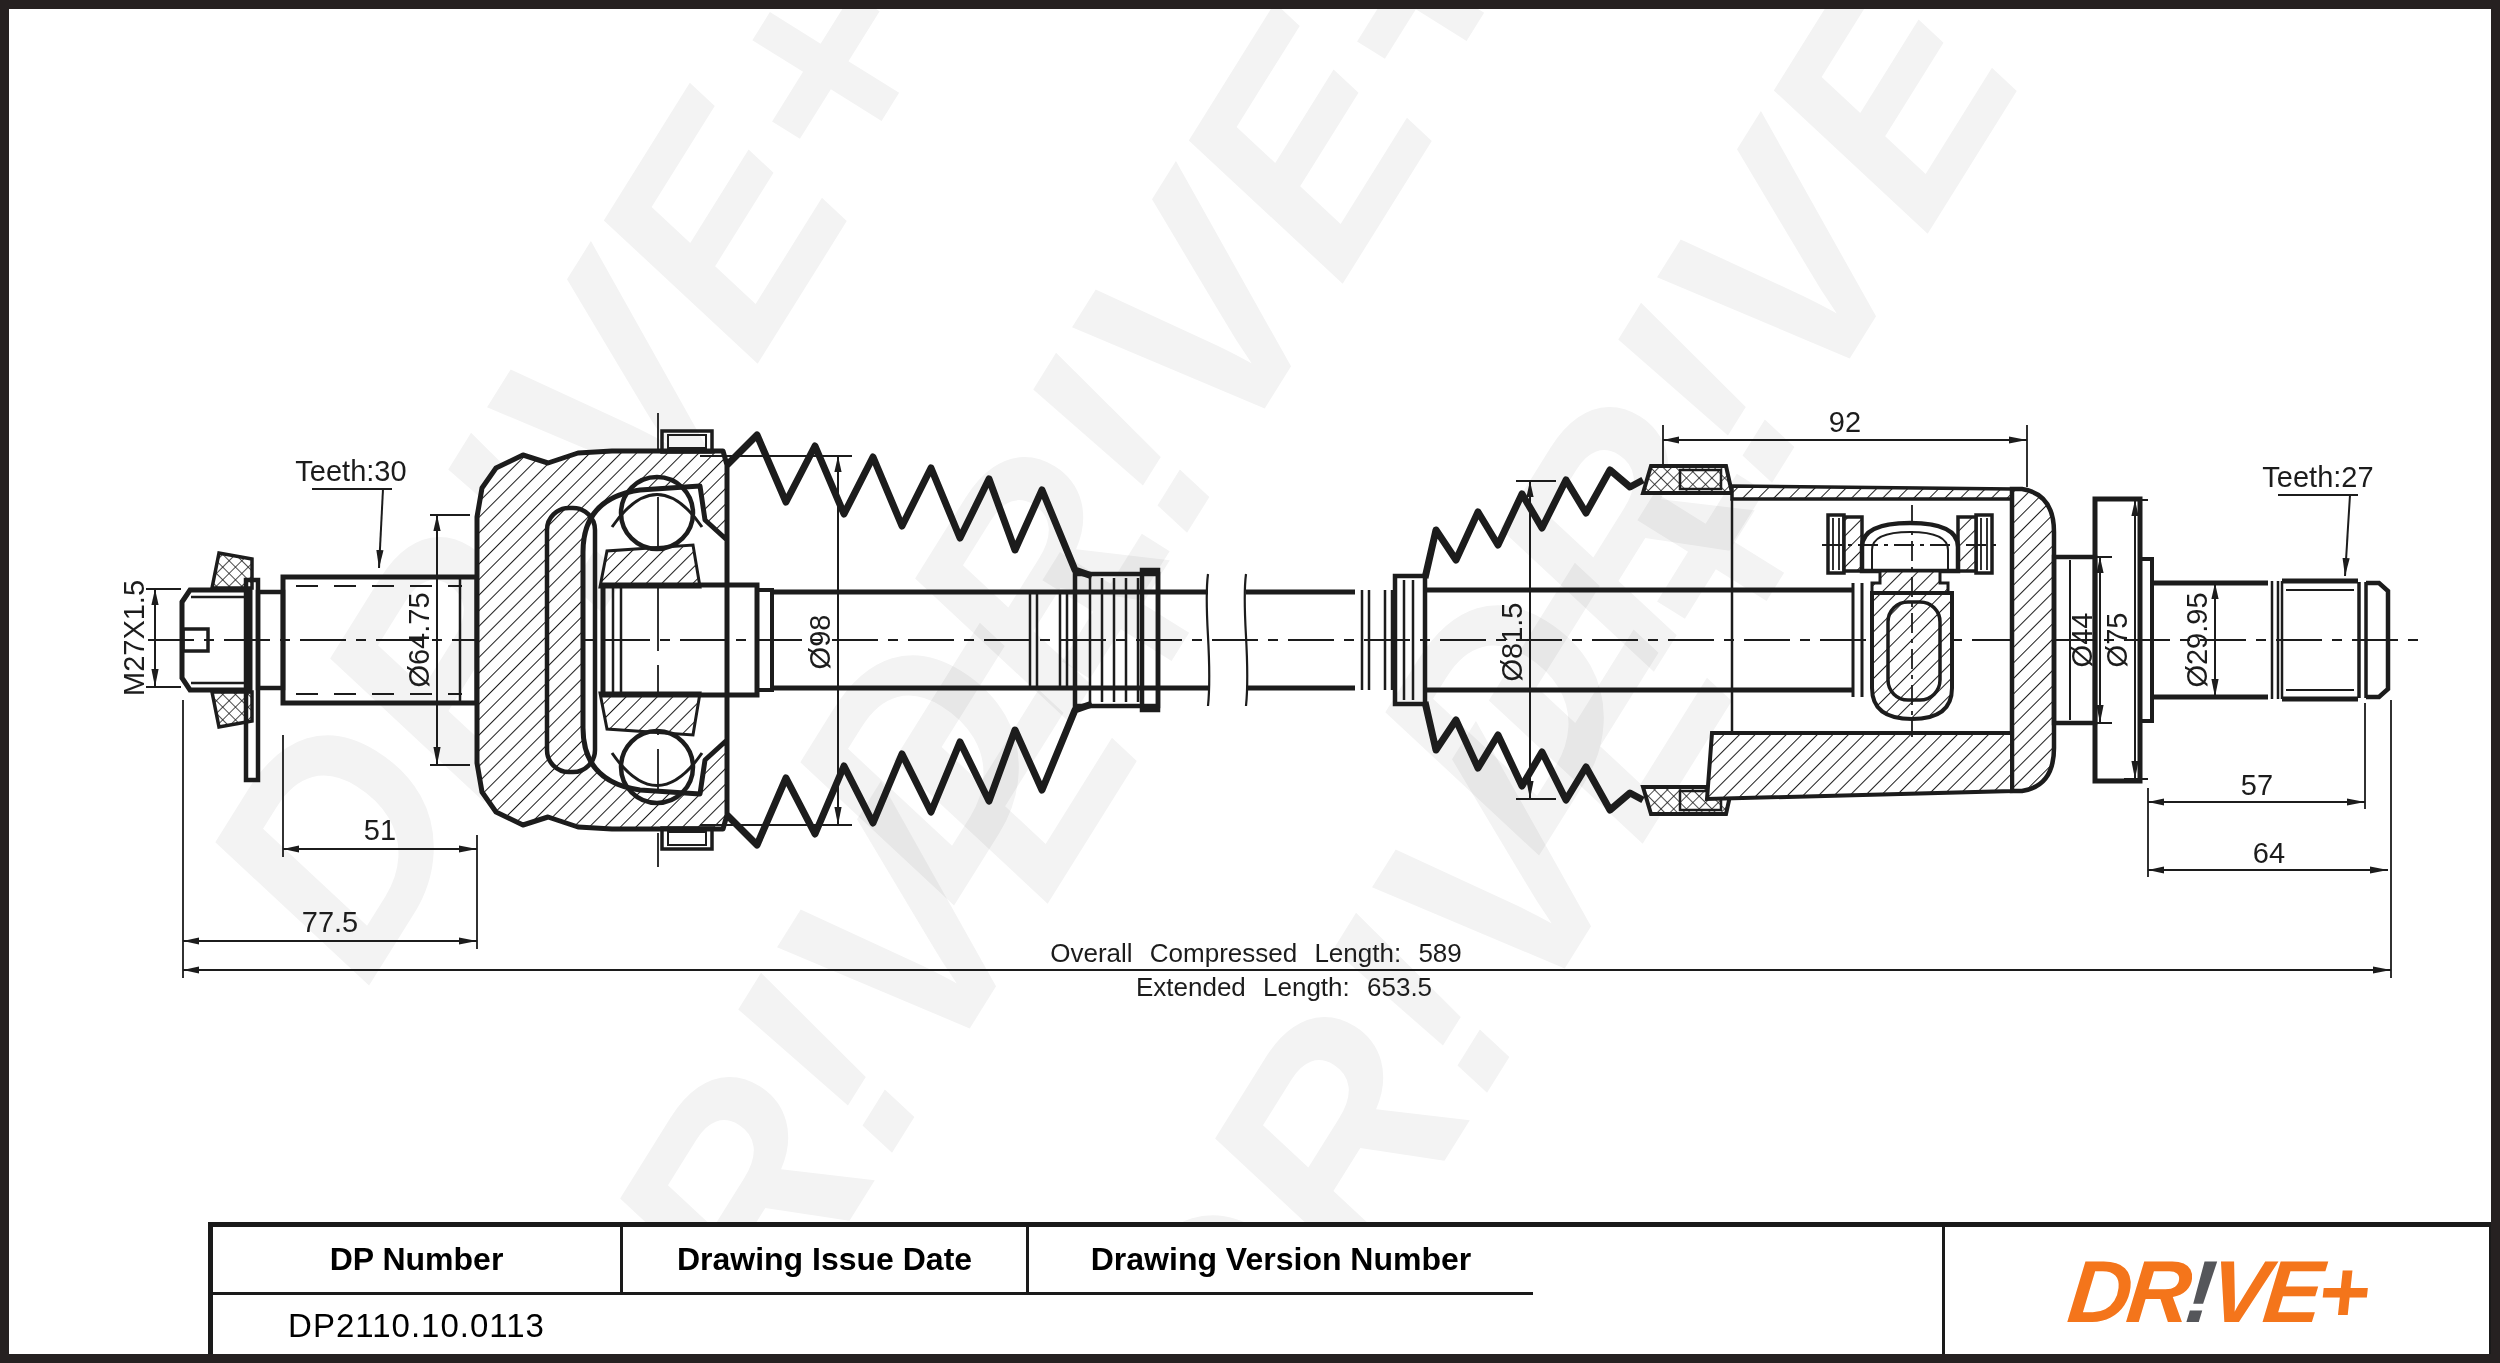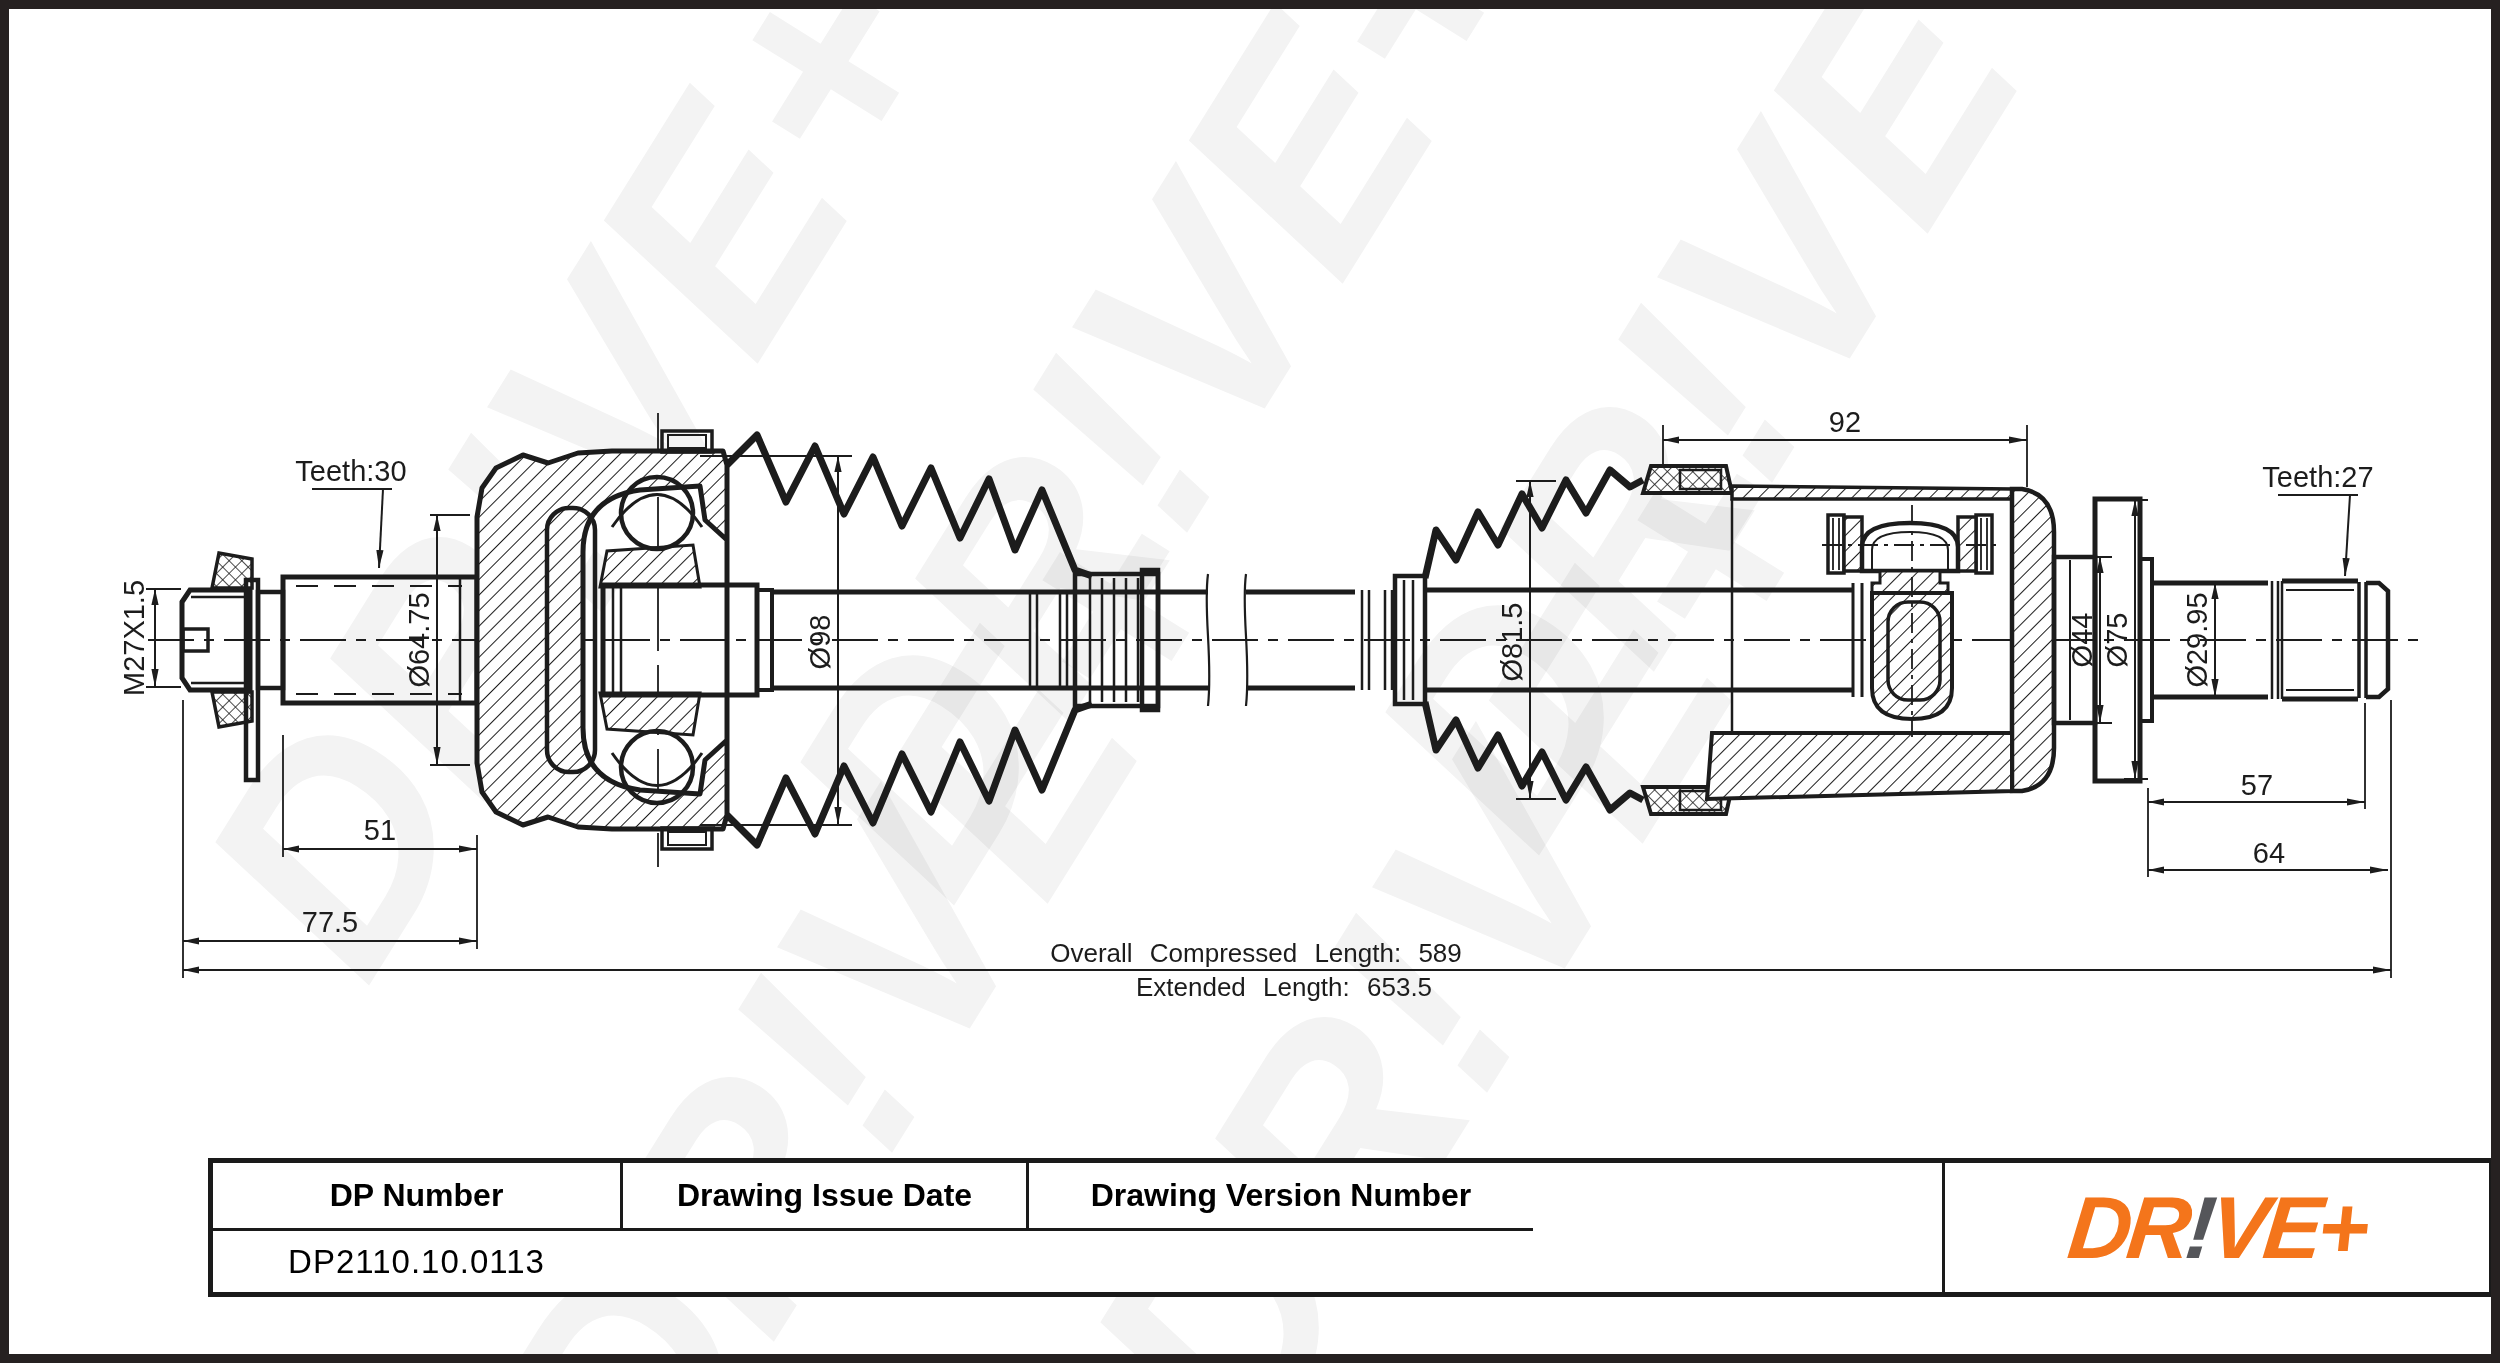--- a/index.html
+++ b/index.html
@@ -9,21 +9,21 @@
   }
   .frame{position:absolute;inset:0;border:9px solid #262121;box-sizing:border-box;pointer-events:none;z-index:30;}
   svg.draw{position:absolute;left:0;top:0;z-index:10;}
   svg .ln{stroke:#1c1c1c;fill:none;}
   svg text{fill:#1c1c1c;font-family:"Liberation Sans",sans-serif;}
   .dimtxt{font-size:29px;}
   .dimtxt-sm{font-size:26px;word-spacing:10px;}
   .wm{font-style:italic;font-weight:900;font-size:300px;fill:#000;fill-opacity:0.05;}
   
   .tblock{
-    position:absolute;left:208px;top:1158px;width:2286px;height:139px;z-index:20;
+    position:absolute;left:208px;top:1222px;width:2286px;height:139px;z-index:20;
     display:grid;grid-template-columns:407px 406px 507px 409px 1fr;grid-template-rows:68px 1fr;
     border:5px solid #1a1a1a;box-sizing:border-box;background:#fff;
   }
   .tcell{display:flex;align-items:center;justify-content:center;box-sizing:border-box;
          border-left:3px solid #1a1a1a;}
   .tcell.first{border-left:none;}
   .th{font-weight:bold;font-size:32px;border-bottom:3px solid #1a1a1a;}
   .td{font-size:33px;letter-spacing:1px;}
   .logo-cell{grid-column:5;grid-row:1 / 3;border-left:3px solid #1a1a1a;border-bottom:none;}
   .logo{

